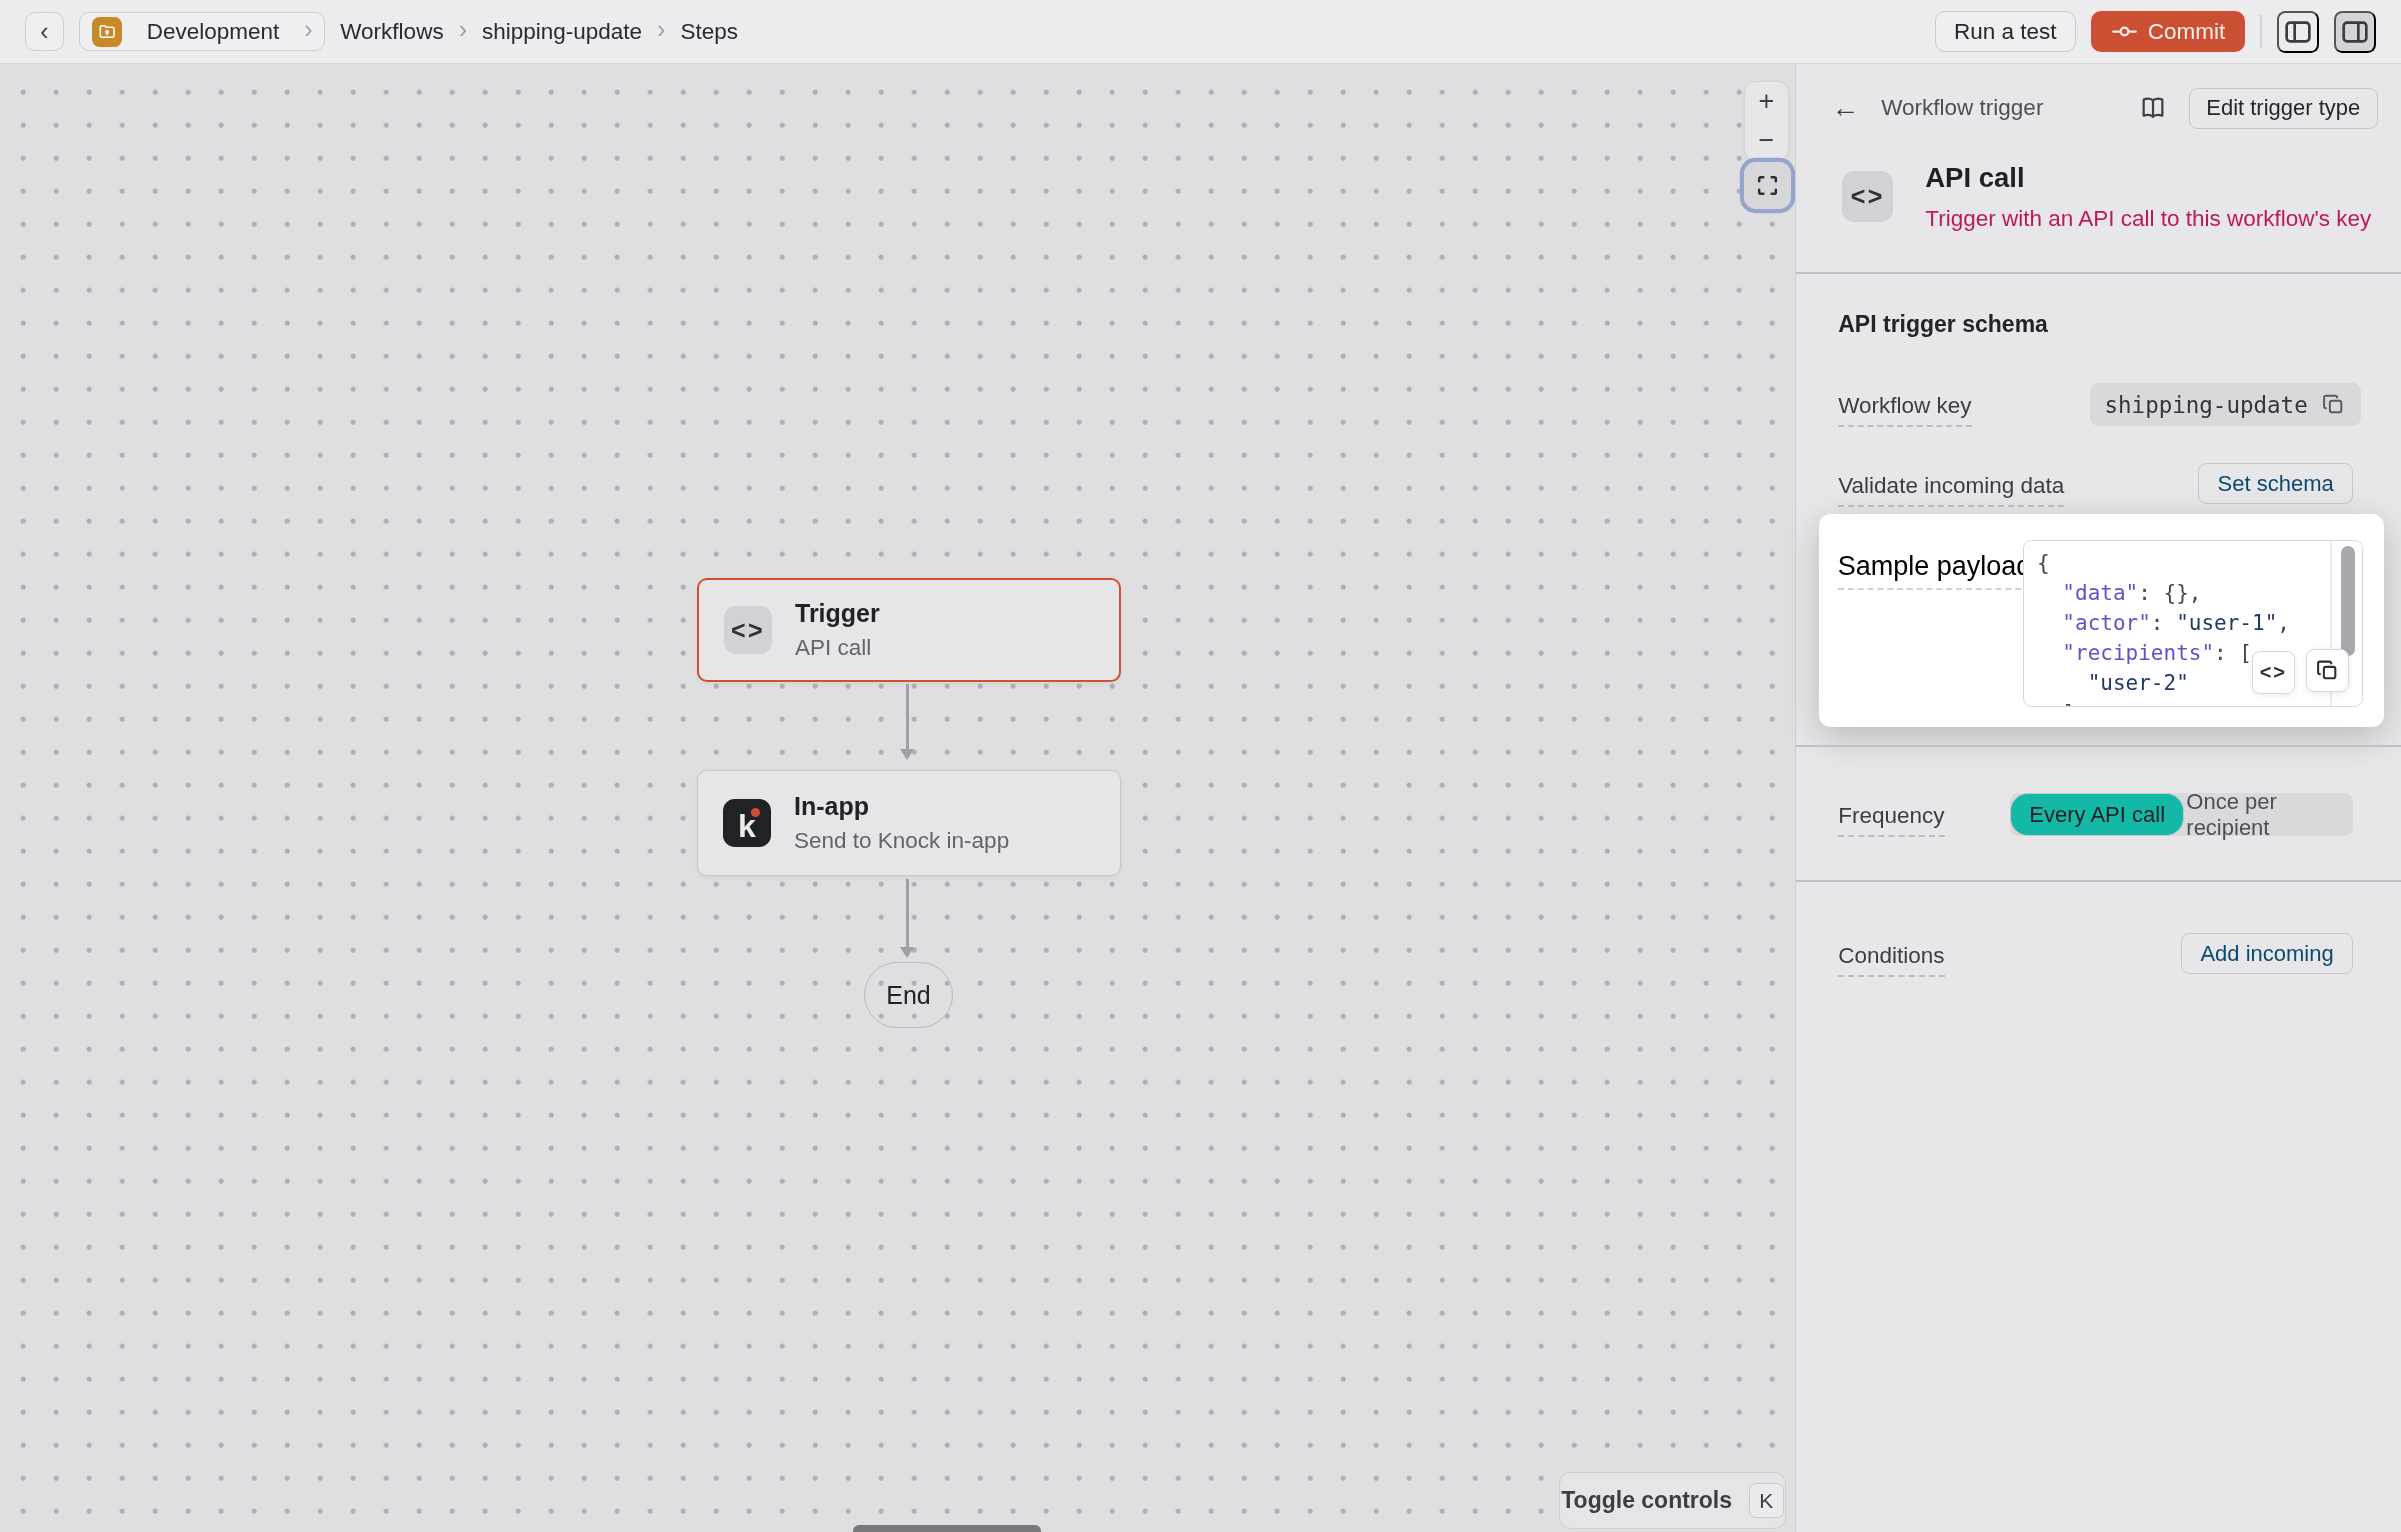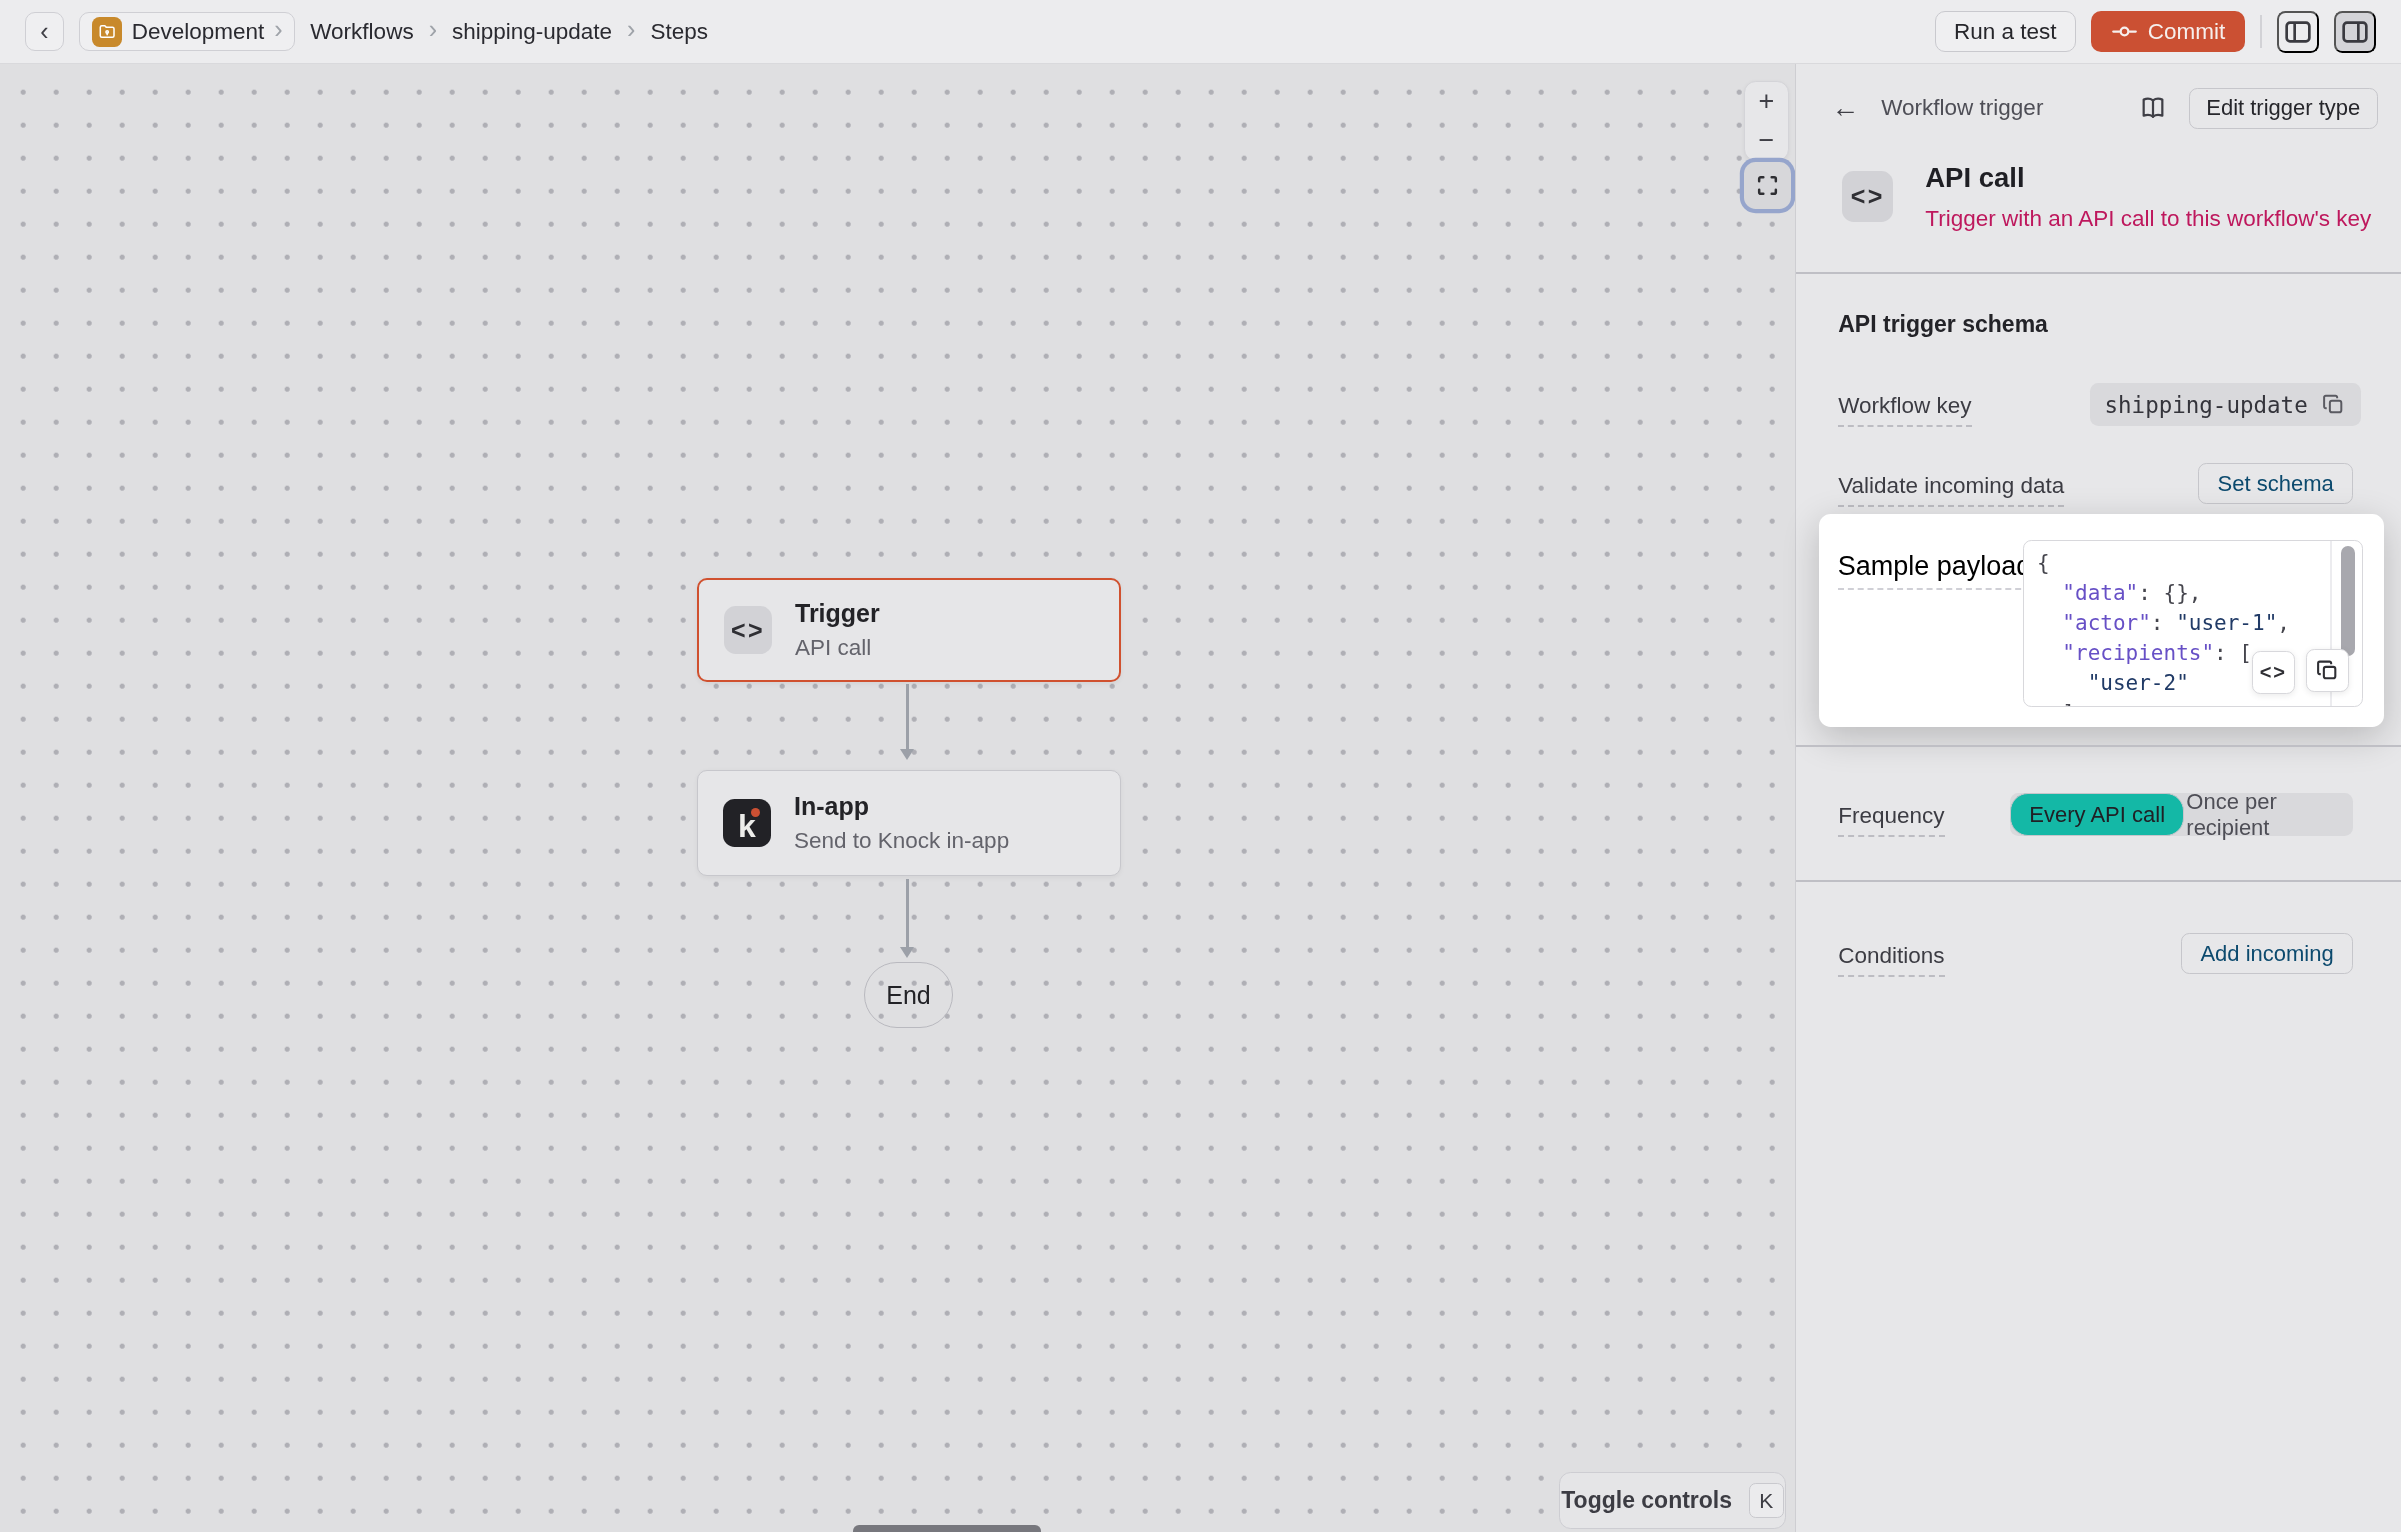--- a/index.html
+++ b/index.html
@@ -7,21 +7,21 @@
     font-family:"Liberation Sans", sans-serif; background:#E7E7E9; color:#26262B; }
 
   
   .topbar { position:relative; height:64px; background:#ECECEE;
     border-bottom:1.7px solid #D9D9DC; display:flex; align-items:center;
     padding:0 25px; gap:15px; z-index:5; }
   .icon-btn { display:flex; align-items:center; justify-content:center;
     background:transparent; }
   .back-btn { width:39px; height:39px; border:1.7px solid #CFCFD4; border-radius:10px;
     background:#EFEFF1; font-size:25px; color:#3F3F46; }
-  .proj-pill { display:flex; align-items:center; gap:10px; height:39px;
+  .proj-pill { display:flex; align-items:center; gap:25px; height:39px;
     border:1.7px solid #CFCFD4; border-radius:10px; padding:0 11.7px; background:#EFEFF1; }
   .folder-chip { width:30px; height:30px; border-radius:7.5px; background:#C8892B;
     display:flex; align-items:center; justify-content:center; }
   .crumb-text { font-size:22.5px; color:#2A2A30; }
   .crumb-chevron { font-size:25px; color:#9FA3A9; line-height:1; padding-bottom:3.3px; }
   .topbar-right { margin-left:auto; display:flex; align-items:center; gap:15px; }
   .btn { display:flex; align-items:center; justify-content:center; gap:10px;
     height:41px; border-radius:10px; font-size:22.5px; }
   .btn-outline { border:1.7px solid #C9C9CE; background:#EFEFF1; color:#26262B; padding:0 18.3px; }
   .btn-commit { background:#CB5033; color:#F6EFED; padding:0 20px; border:none; }

